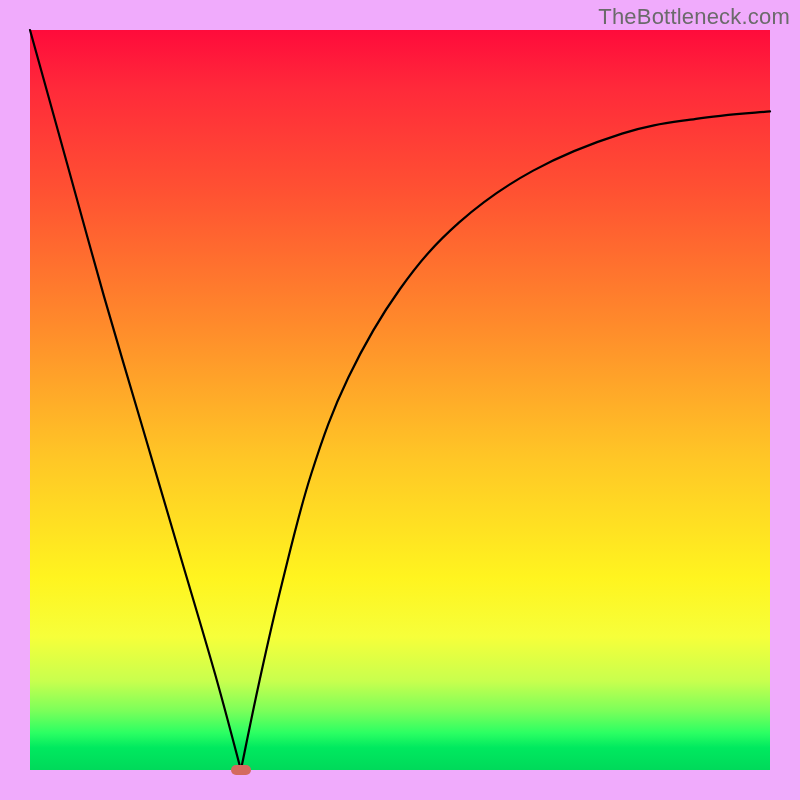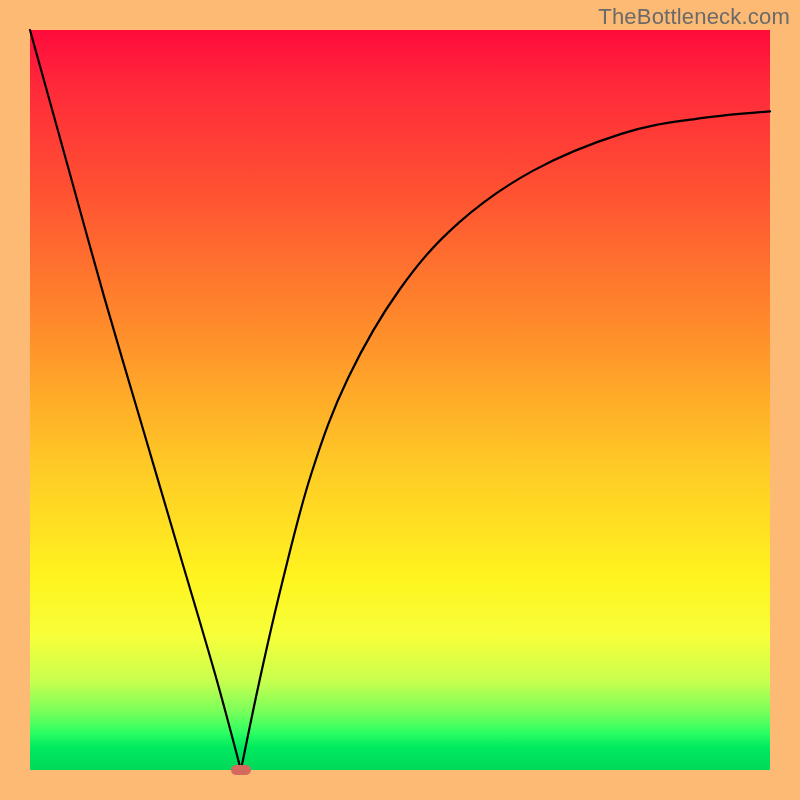--- a/index.html
+++ b/index.html
@@ -8,21 +8,21 @@
     width: 800px;
     height: 800px;
     overflow: hidden;
     background: #000;
     font-family: Arial, Helvetica, sans-serif;
   }
   .chart-container {
     position: relative;
     width: 800px;
     height: 800px;
-    background: #fdba74;
+    background: #f0abfc;
   }
   .plot-area {
     position: absolute;
     left: 30px;
     top: 30px;
     width: 740px;
     height: 740px;
     
     background: linear-gradient(
       to bottom,

